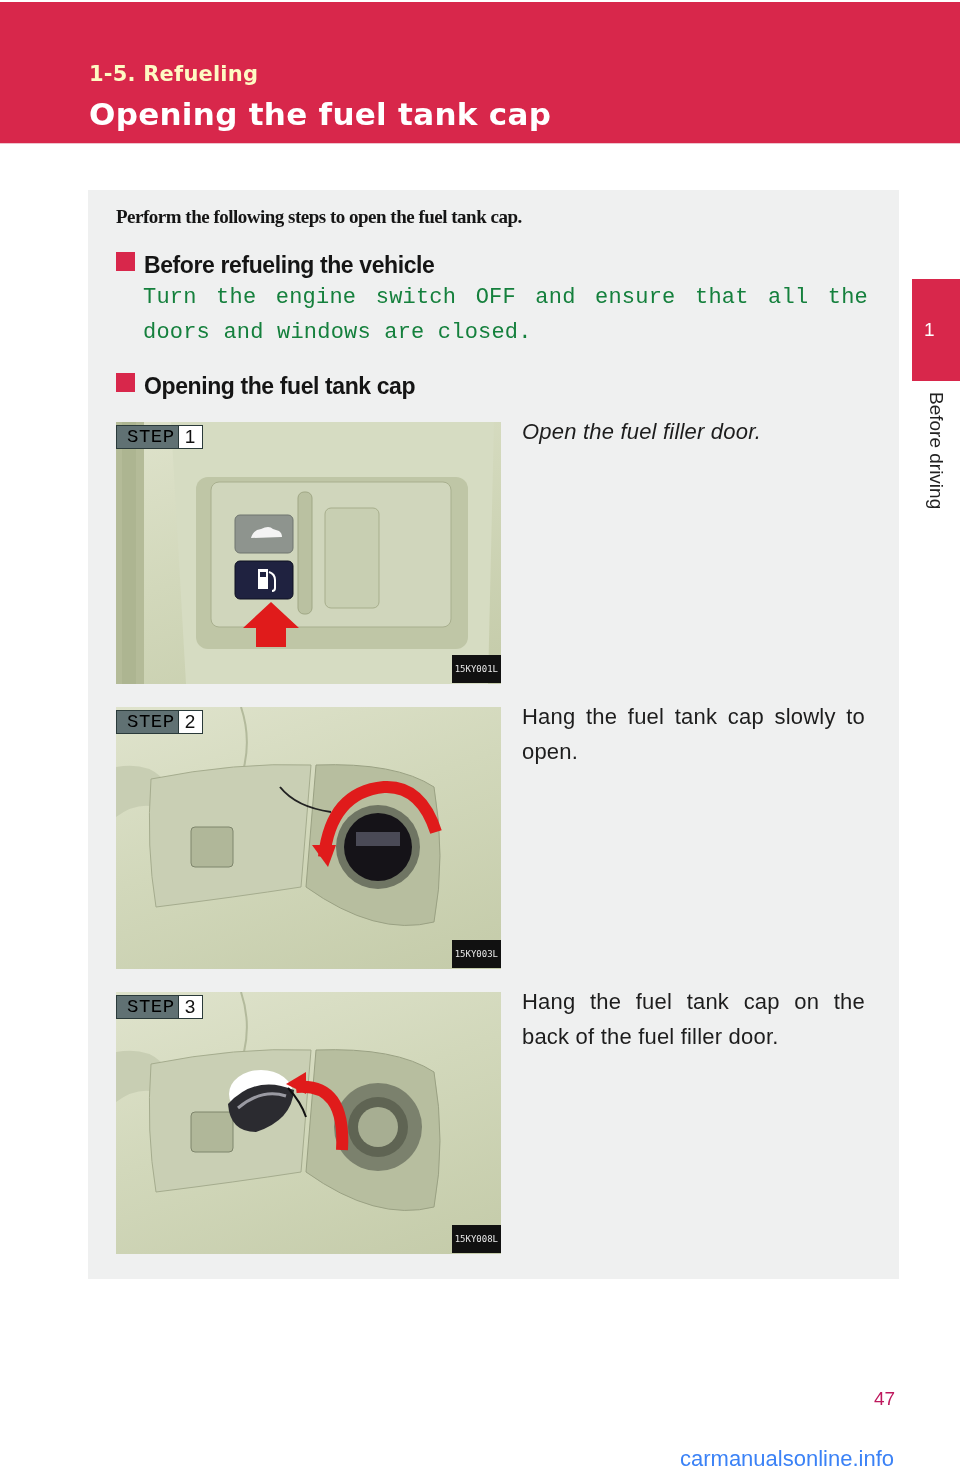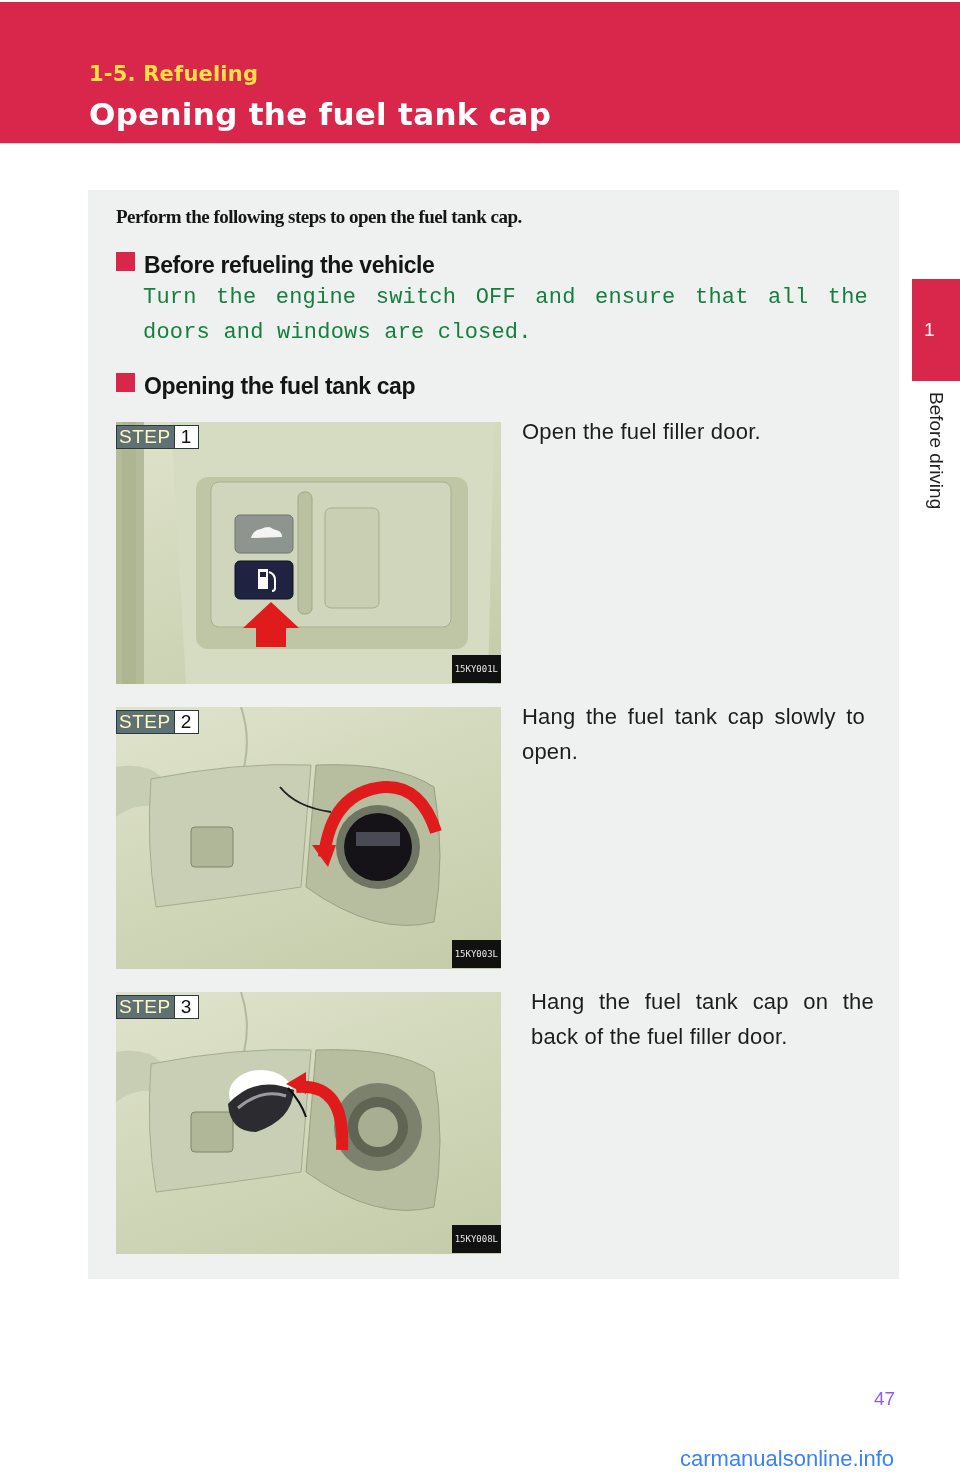--- a/index.html
+++ b/index.html
@@ -6,21 +6,21 @@
   html, body { width: 960px; height: 1484px; background: #ffffff; overflow: hidden; }
   body { position: relative; font-family: "DejaVu Sans", "Liberation Sans", sans-serif; color: #1a1a1a; }
 
   .header {
     position: absolute; left: 0; top: 2px; width: 960px; height: 141px;
     background: #d8274b;
   }
   .header .section {
     position: absolute; left: 89px; top: 60px;
     font-family: "DejaVu Sans", sans-serif; font-weight: bold;
-    font-size: 21px; color: #fde047; letter-spacing: 0.2px;
+    font-size: 21px; color: #fef9c3; letter-spacing: 0.2px;
   }
   .header .title {
     position: absolute; left: 89px; top: 94px;
     font-family: "DejaVu Sans", sans-serif; font-weight: bold;
     font-size: 31px; color: #ffffff; letter-spacing: 0.3px;
   }
   .header-line { position: absolute; left: 0; top: 143px; width: 960px; height: 1px; background: #efc3cd; }
 
   .side-tab {
     position: absolute; left: 912px; top: 279px; width: 48px; height: 102px;
@@ -59,43 +59,43 @@
   .step-img {
     position: absolute; left: 116px; width: 385px; height: 262px;
     background: linear-gradient(160deg, #dfe3cc 0%, #d2d8bb 45%, #c4cba9 100%);
     overflow: hidden;
   }
   .step-badge {
     position: absolute; left: 0; top: 3px; height: 24px; display: flex;
     border: 1px solid #2a3a3a; z-index: 5;
   }
   .step-badge .st {
-    background: #607173; color: #fef9c3; font-family: Liberation Sans, sans-serif;
-    font-size: 19px; line-height: 22px; padding: 0 3px 0 2px; letter-spacing: 0.5px;
+    background: #607173; color: #000000; font-family: Liberation Mono, monospace;
+    font-size: 19px; line-height: 22px; padding: 0 3px 0 10px; letter-spacing: 0.5px;
   }
   .step-badge .num {
     background: #ffffff; color: #111; font-family: "Liberation Sans", sans-serif;
     font-size: 19px; line-height: 22px; width: 24px; text-align: center;
     border-left: 1px solid #2a3a3a;
   }
   .code-tag {
     position: absolute; right: 0; bottom: 1px; background: #111; color: #e8e8e8;
     font-family: "DejaVu Sans Mono", monospace; font-size: 9px; padding: 9px 3px; z-index: 5;
   }
 
   .step-text {
     position: absolute; left: 522px; width: 343px;
     font-family: "Liberation Sans", sans-serif; font-size: 22px; line-height: 35px;
     color: #1d1d1d; text-align: justify; letter-spacing: 0.2px;
   }
-  .step-text.single { text-align: left; }
+  .step-text.single { text-align: left; font-style: italic; }
 
   .page-num {
     position: absolute; left: 874px; top: 1388px;
-    font-family: "Liberation Sans", sans-serif; font-size: 19px; color: #8b5cf6;
+    font-family: "Liberation Sans", sans-serif; font-size: 19px; color: #be185d;
   }
   .watermark {
     position: absolute; left: 680px; top: 1446px;
     font-family: "Liberation Sans", sans-serif; font-size: 22px; color: #3b82f6;
   }
 </style>
 </head>
 <body>
 
 <div class="header">
@@ -187,16 +187,16 @@
     <circle cx="262" cy="135" r="20" fill="#a7ae92"></circle>
     <ellipse cx="145" cy="102" rx="32" ry="24" fill="#ffffff"></ellipse>
     <path d="M112 112 Q140 82 178 98 Q176 128 140 140 Q114 140 112 112 Z" fill="#2b2b30"></path>
     <path d="M122 116 Q146 96 170 104" stroke="#9a9aa2" stroke-width="3" fill="none"></path>
     <path d="M172 96 Q185 110 190 125" stroke="#111" stroke-width="2" fill="none"></path>
     <path d="M180 95 Q230 90 226 158" stroke="#e01b1b" stroke-width="12" fill="none"></path>
     <polygon points="170,92 190,80 190,102" fill="#e01b1b"></polygon>
   </svg>
   <span class="code-tag">15KY008L</span>
 </div>
-<div class="step-text" style="top:984px;margin-left:9px;">Hang the fuel tank cap on the back of the fuel filler door.</div>
+<div class="step-text" style="top:984px;">Hang the fuel tank cap on the back of the fuel filler door.</div>
 
 <div class="page-num">47</div>
 <div class="watermark">carmanualsonline.info</div>
 
 </body></html>

